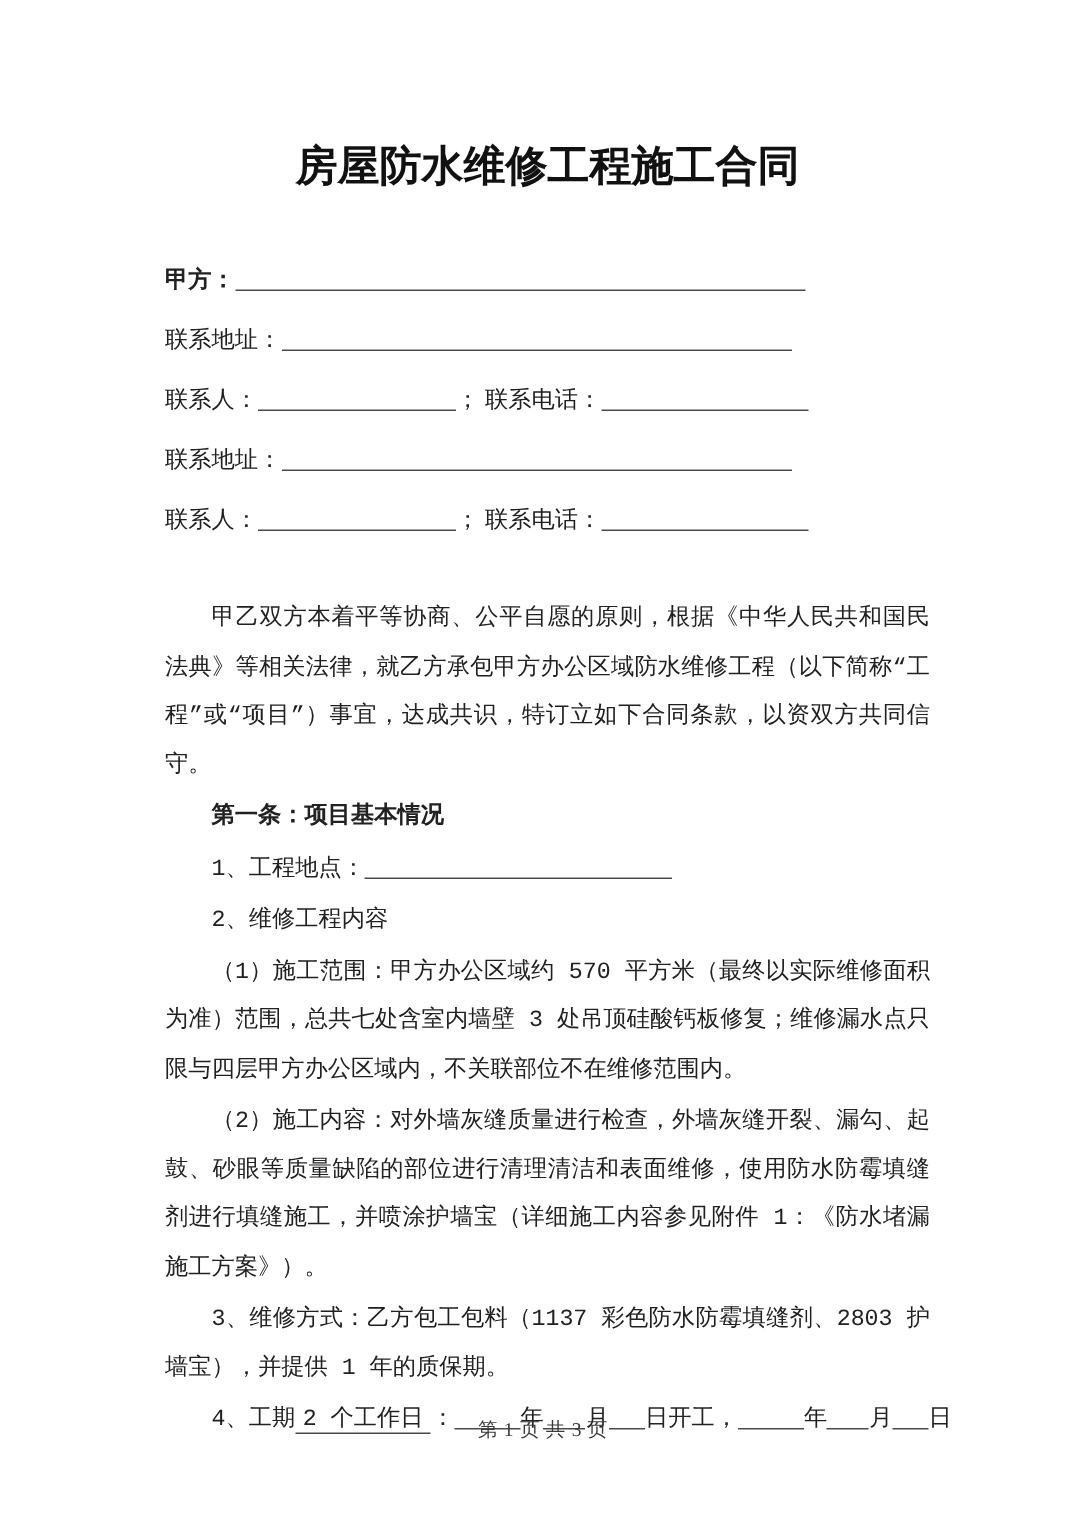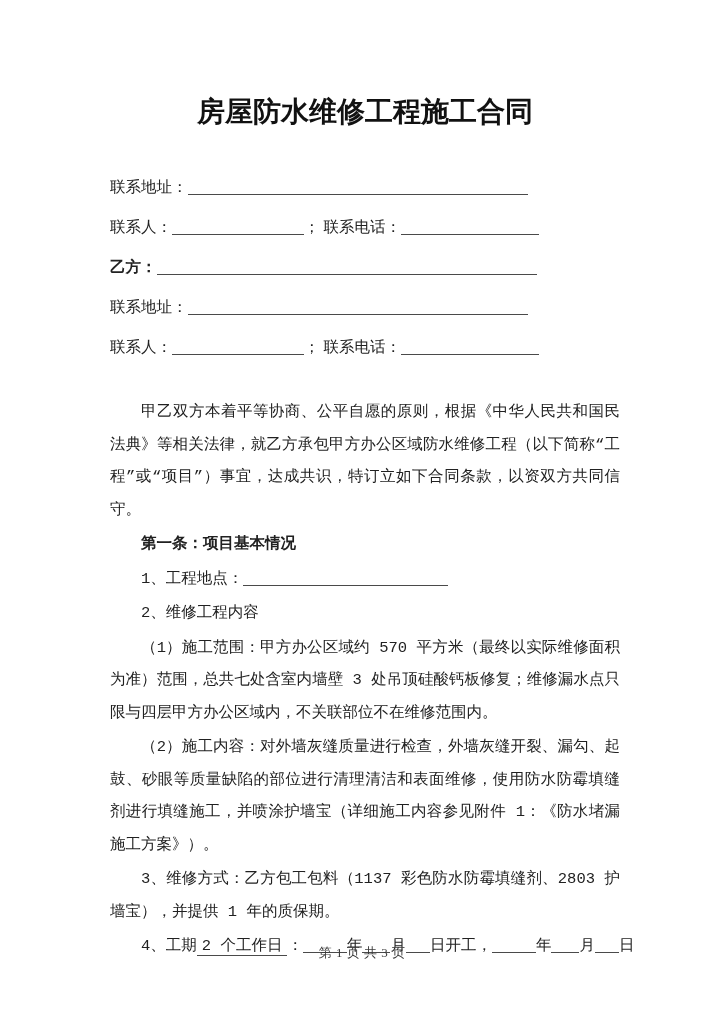--- a/index.html
+++ b/index.html
@@ -79,32 +79,32 @@
 </head>
 <body>
 
 <div class="page">
   <div class="content">
 
     <h1 class="doc-title">房屋防水维修工程施工合同</h1>
 
     <div class="form-section">
 
+      <div class="frow">
+        <span class="bold">甲方：</span><span class="blank w380"></span>
+      </div>
 
       <div class="frow">
         <span>联系地址：</span><span class="blank w340"></span>
       </div>
 
       <div class="frow">
         <span>联系人：</span><span class="blank w132"></span><span>； 联系电话：</span><span class="blank w138"></span>
       </div>
 
-      <div class="frow">
-        <span class="bold">乙方：</span><span class="blank w380"></span>
-      </div>
 
       <div class="frow">
         <span>联系地址：</span><span class="blank w340"></span>
       </div>
 
       <div class="frow">
         <span>联系人：</span><span class="blank w132"></span><span>； 联系电话：</span><span class="blank w138"></span>
       </div>
 
     </div>

